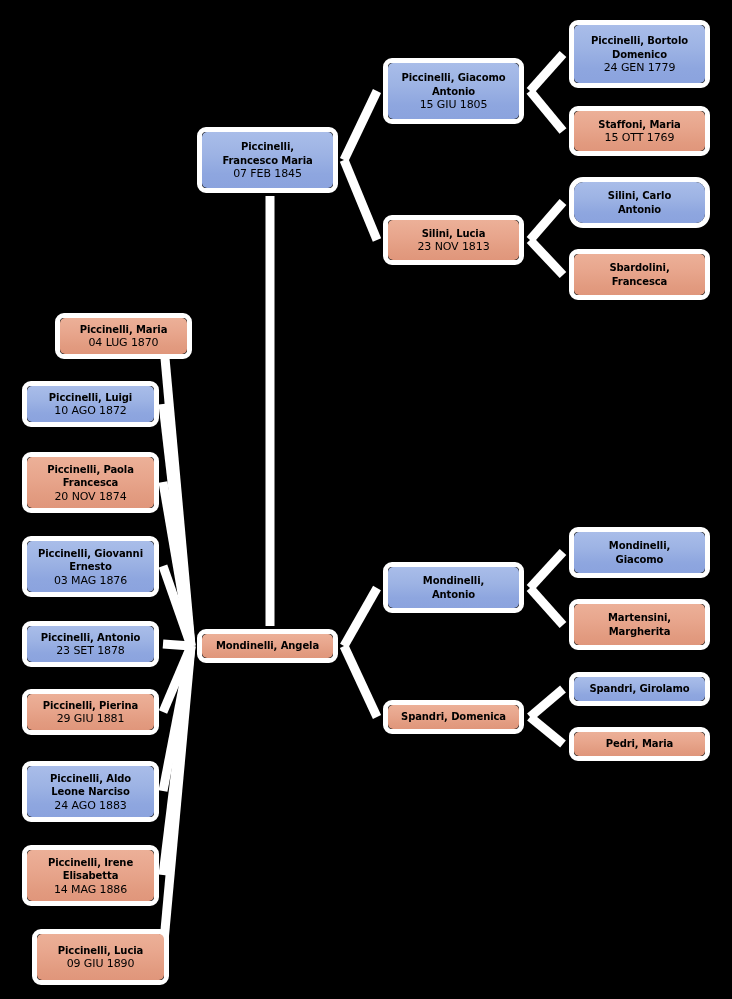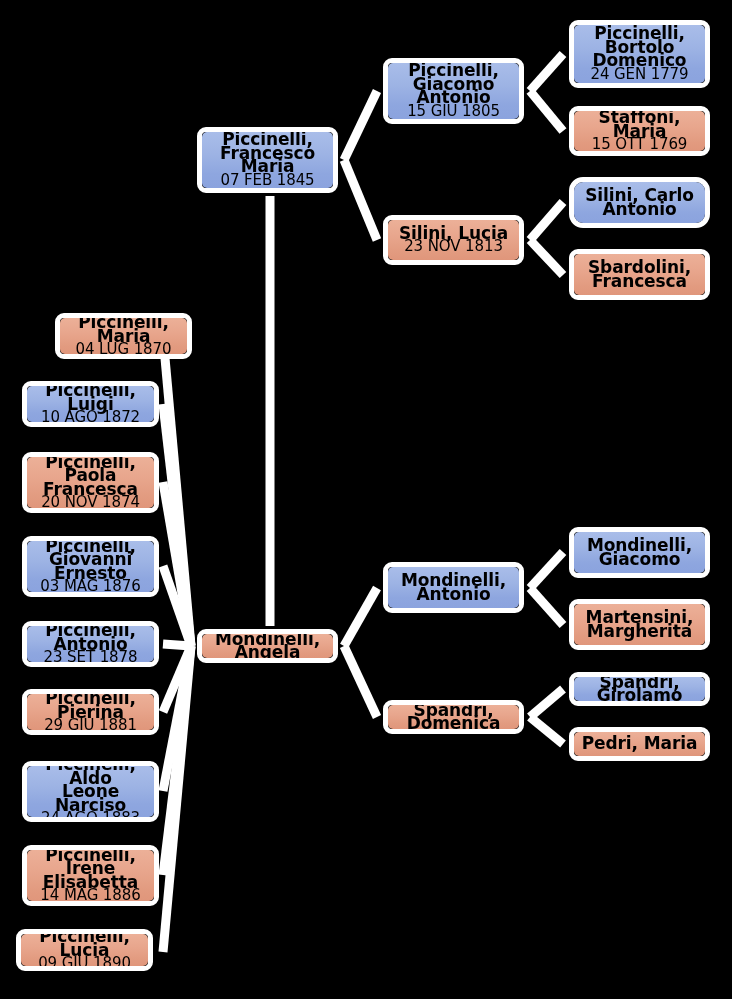--- a/index.html
+++ b/index.html
@@ -51,27 +51,27 @@
     box-sizing: border-box;
   }
   .node.male .inner {
     background: linear-gradient(to bottom, #a9bde9 0%, #9db3e4 40%, #8ea6df 75%, #8ba3de 100%);
   }
   .node.female .inner {
     background: linear-gradient(to bottom, #ecb098 0%, #e8a68d 40%, #e29b80 78%, #e0967b 100%);
   }
   .name {
     font-weight: bold;
-    font-size: 17px;
+    font-size: 10px;
     line-height: 13.5px;
     letter-spacing: -0.1px;
   }
   .date {
     font-weight: normal;
-    font-size: 15px;
+    font-size: 11px;
     line-height: 13px;
     letter-spacing: -0.1px;
   }
 </style>
 </head>
 <body>
 
 <div id="canvas">
 
   <svg class="links" viewBox="0 0 732 999" preserveAspectRatio="none">
@@ -252,21 +252,21 @@
           <div class="date">24 AGO 1883</div>
         </div>
       </div>
       <div class="node female" style="left: 22px; top: 845px; width: 137px; height: 61px; align-items: flex-end;">
         <div class="inner">
           <div class="name">Piccinelli, Irene</div>
           <div class="name">Elisabetta</div>
           <div class="date">14 MAG 1886</div>
         </div>
       </div>
-      <div class="node female" style="left: 16px; top: 929px; width: 137px; height: 42px;">
+      <div class="node female" style="left: 32px; top: 929px; width: 137px; height: 56px;">
         <div class="inner">
           <div class="name">Piccinelli, Lucia</div>
           <div class="date">09 GIU 1890</div>
         </div>
       </div>
     </div>
 
 </div>
 
 </body></html>

